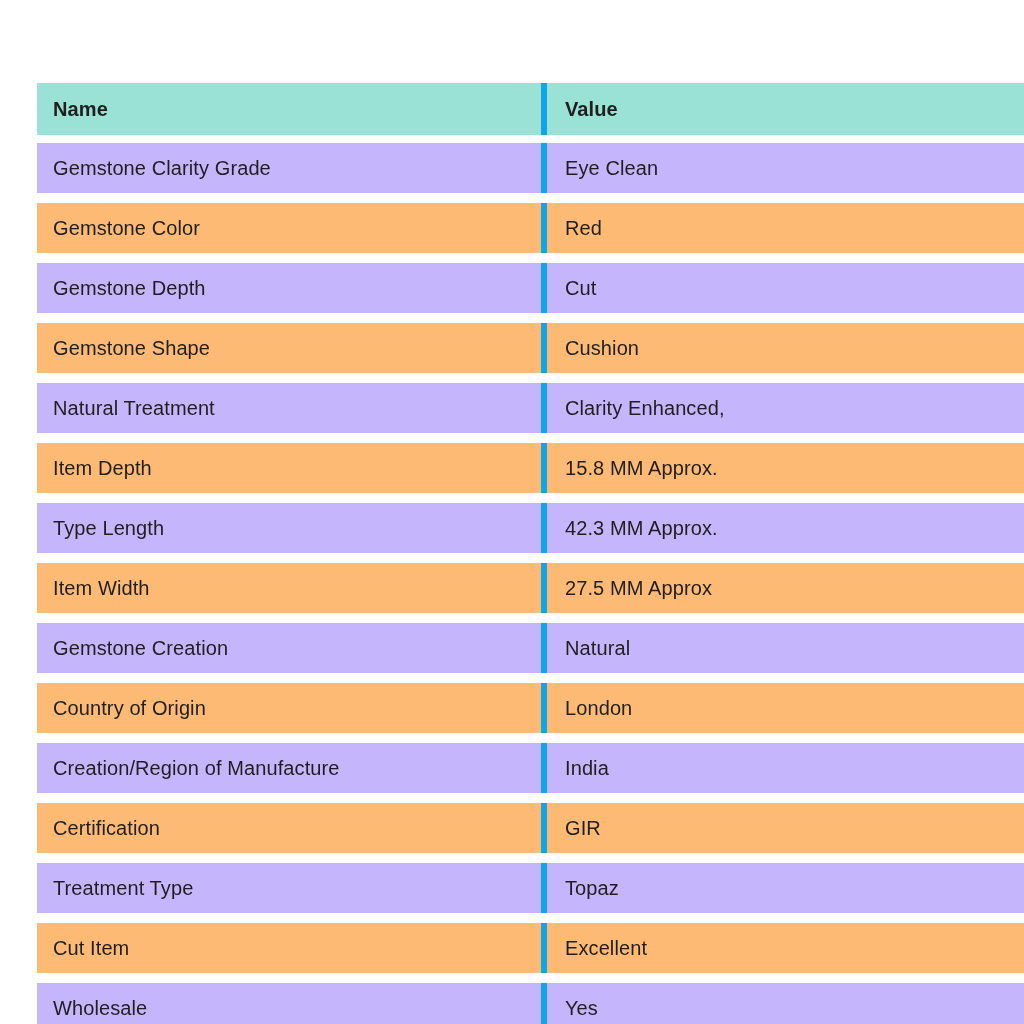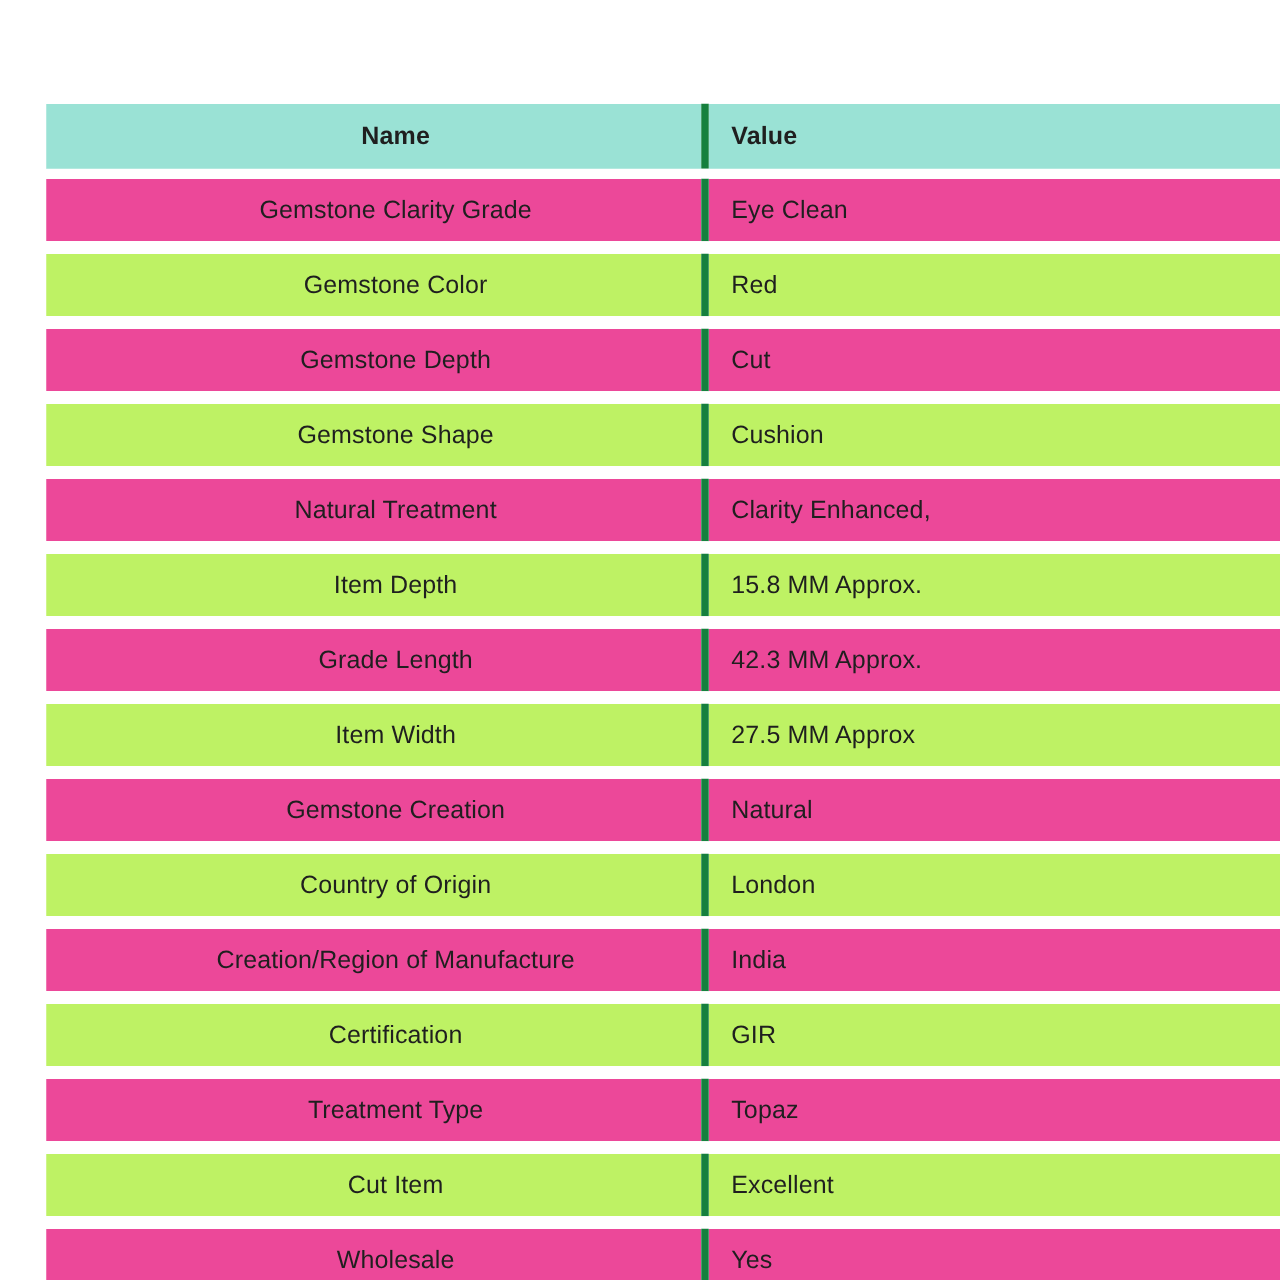--- a/index.html
+++ b/index.html
@@ -34,34 +34,33 @@
     letter-spacing: 0.1px;
   }
   th {
     background: #9ae2d5;
     height: 50px;
     font-weight: 600;
     border-bottom: 8px solid #ffffff;
   }
   td {
     height: 48px;
-    background: #ec4899;
+    background: #c4b5fd;
     border-bottom: 10px solid #ffffff;
     font-weight: 400;
   }
   th.col-name, td.col-name {
-    padding-left: 36px;
-    border-right: 6px solid #15803d;
-    text-align: center;
+    padding-left: 16px;
+    border-right: 6px solid #0ea5e9;
   }
   th.col-value, td.col-value {
     padding-left: 18px;
   }
   tr.alt td {
-    background: #bef264;
+    background: #fdba74;
   }
 </style>
 </head>
 <body>
 
 <div class="spec-table-wrap">
   <table class="spec-table">
     <thead>
       <tr>
         <th class="col-name">Name</th>
@@ -87,21 +86,21 @@
   </tr>
         <tr>
     <td class="col-name">Natural Treatment</td>
     <td class="col-value">Clarity Enhanced,</td>
   </tr>
         <tr class="alt">
     <td class="col-name">Item Depth</td>
     <td class="col-value">15.8 MM Approx.</td>
   </tr>
         <tr>
-    <td class="col-name">Grade Length</td>
+    <td class="col-name">Type Length</td>
     <td class="col-value">42.3 MM Approx.</td>
   </tr>
         <tr class="alt">
     <td class="col-name">Item Width</td>
     <td class="col-value">27.5 MM Approx</td>
   </tr>
         <tr>
     <td class="col-name">Gemstone Creation</td>
     <td class="col-value">Natural</td>
   </tr>

